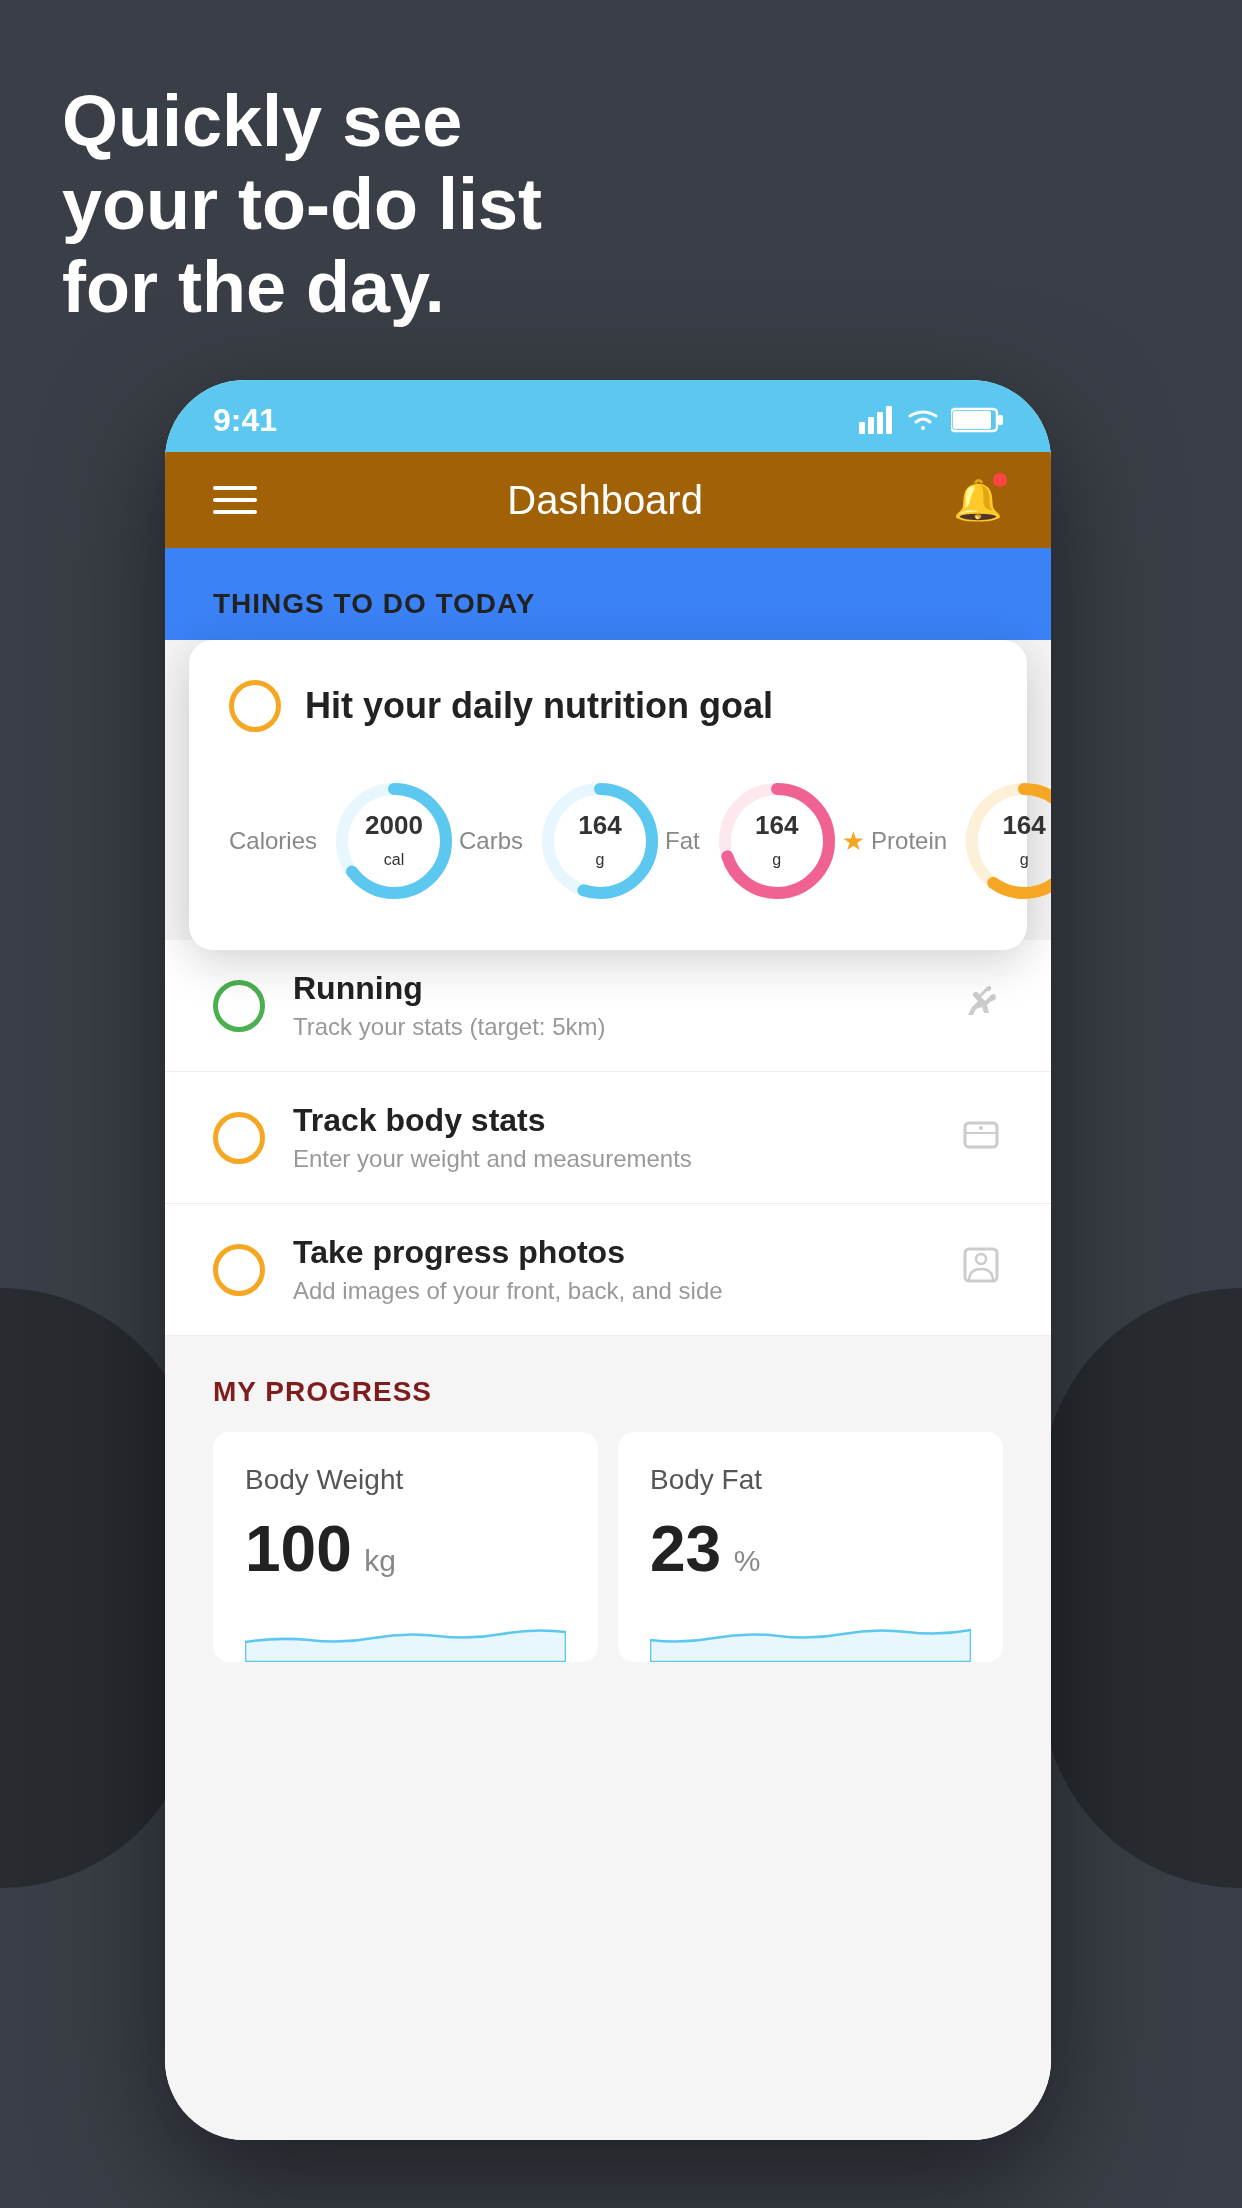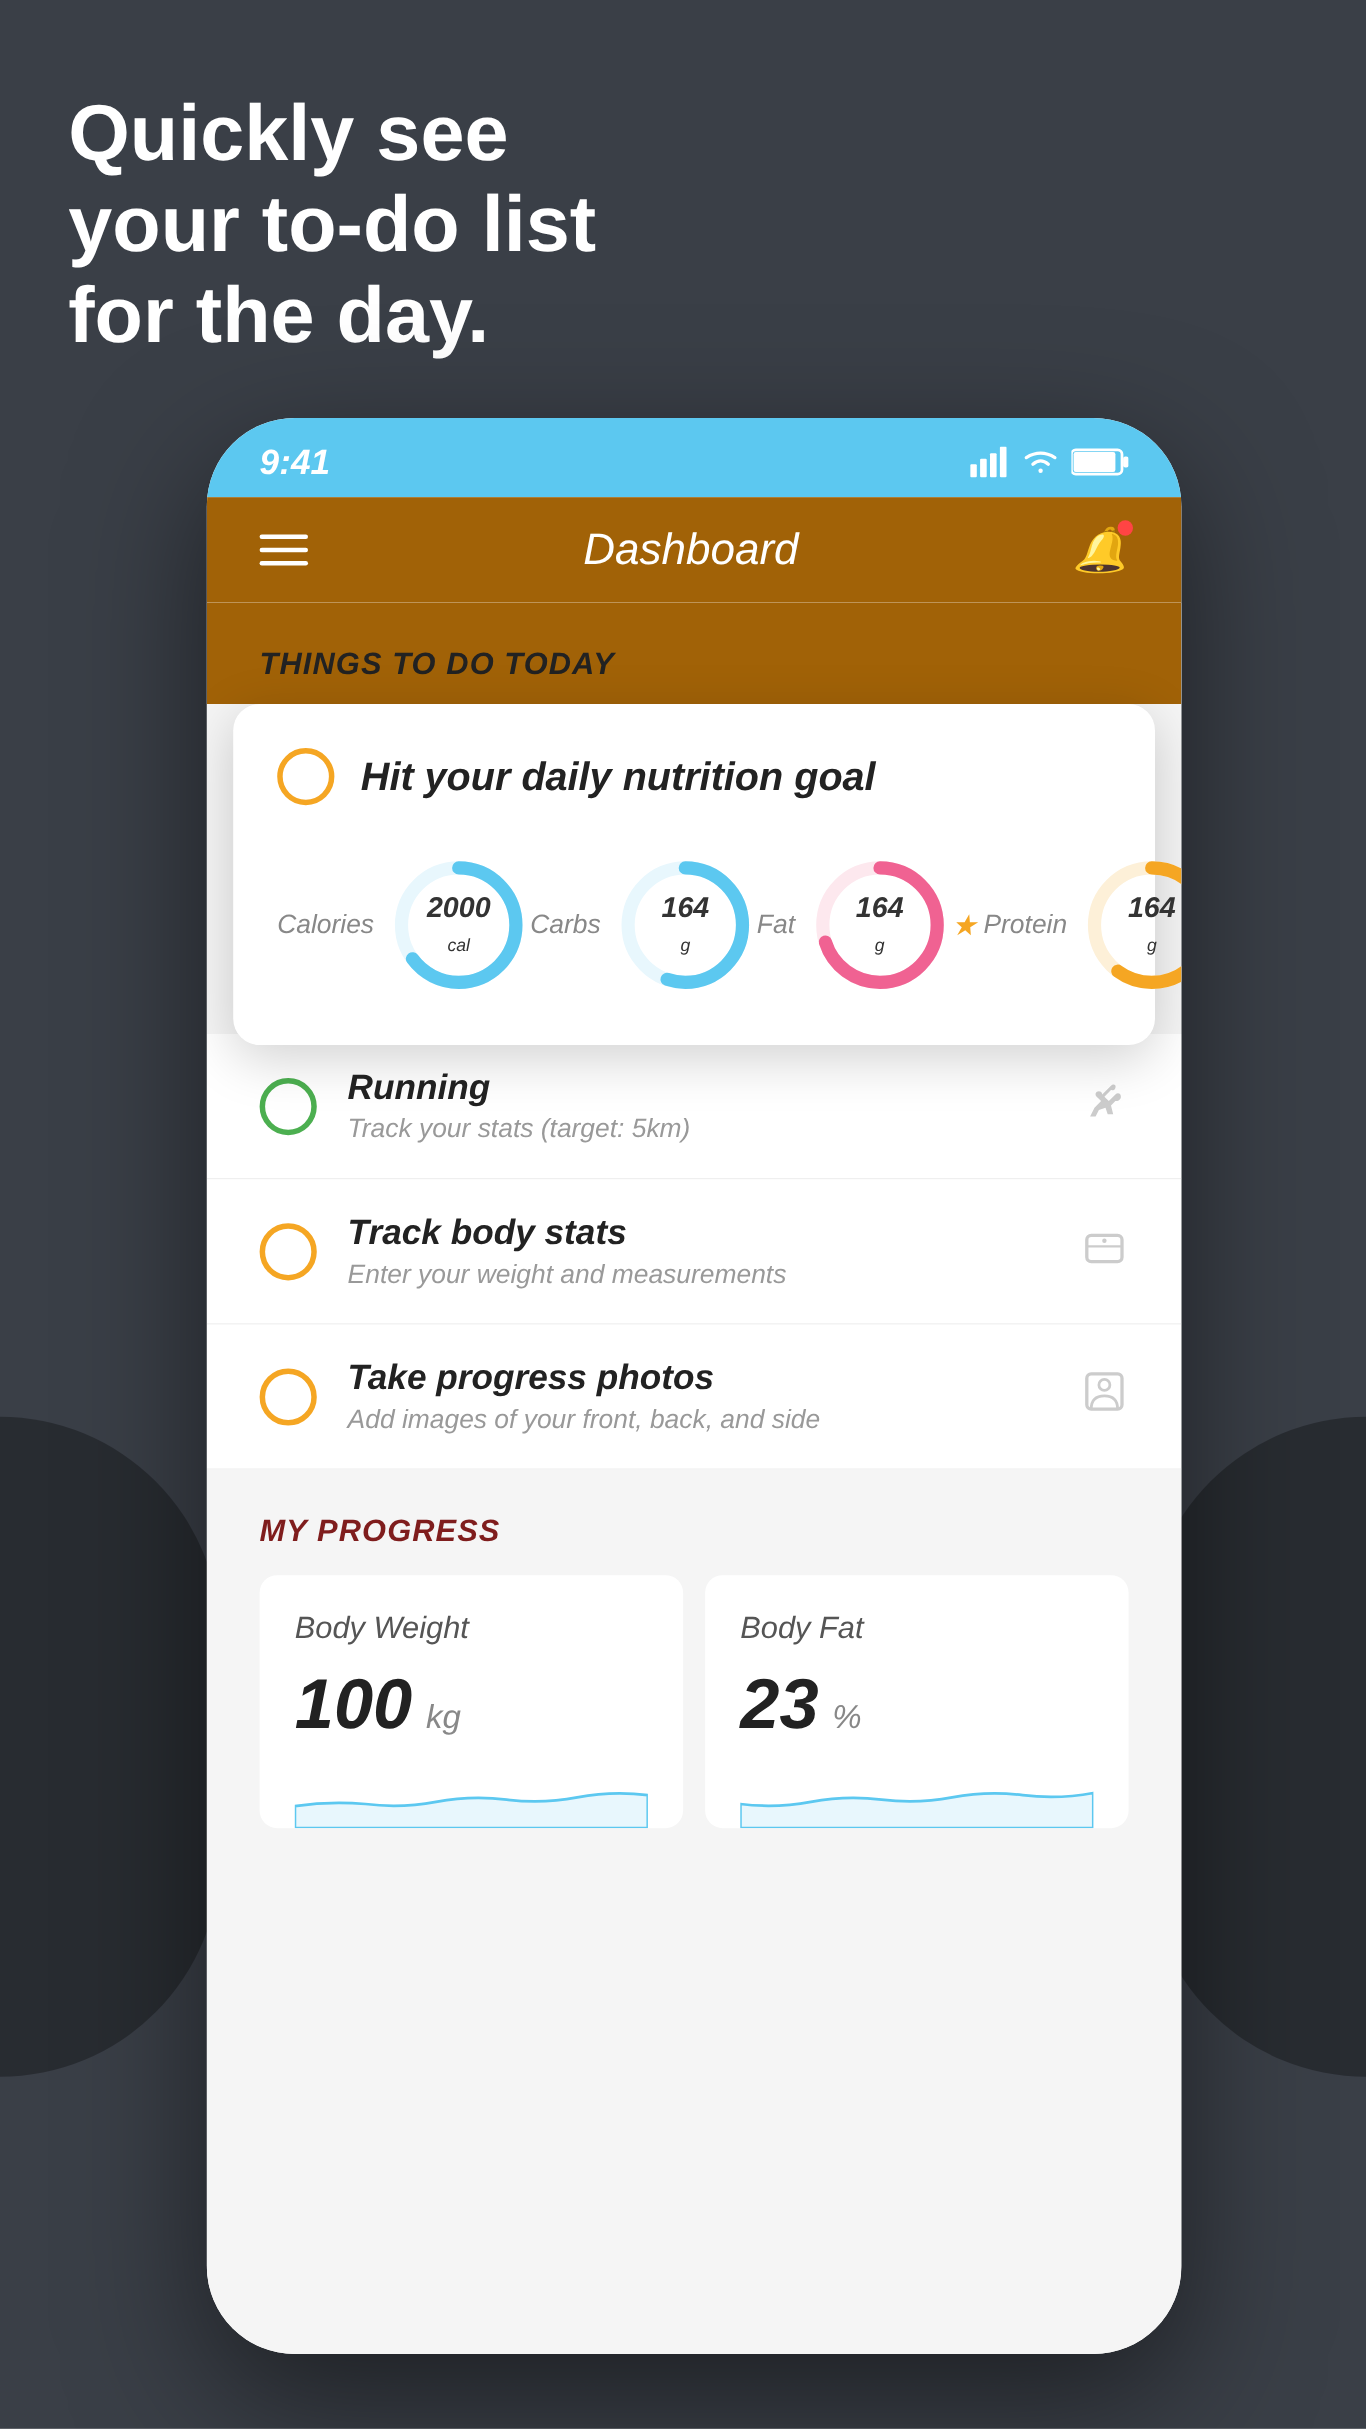--- a/index.html
+++ b/index.html
@@ -21,29 +21,28 @@
       font-size: 72px;
       font-weight: 800;
       line-height: 1.15;
       z-index: 1;
     }
 
     
     .phone-frame {
       position: absolute;
       top: 380px;
-      left: 188px;
+      left: 165px;
       width: 886px;
       height: 1760px;
       background: #fff;
       border-radius: 80px;
       overflow: hidden;
       box-shadow: 0 40px 120px rgba(0,0,0,0.5);
       z-index: 2;
-      font-style: italic;
     }
 
     
     .status-bar {
       background: #5cc8f0;
       display: flex;
       justify-content: space-between;
       align-items: center;
       padding: 18px 48px 10px;
       height: 72px;
@@ -105,21 +104,21 @@
     
     .phone-content {
       background: #f5f5f5;
       height: calc(100% - 168px);
       overflow: hidden;
       position: relative;
     }
 
     
     .section-header {
-      background: #a16207;
+      background: #3b82f6;
       padding: 40px 48px 20px;
       font-size: 28px;
       font-weight: 800;
       color: #222;
       letter-spacing: 1px;
     }
 
     
     .nutrition-card {
       background: #fff;

